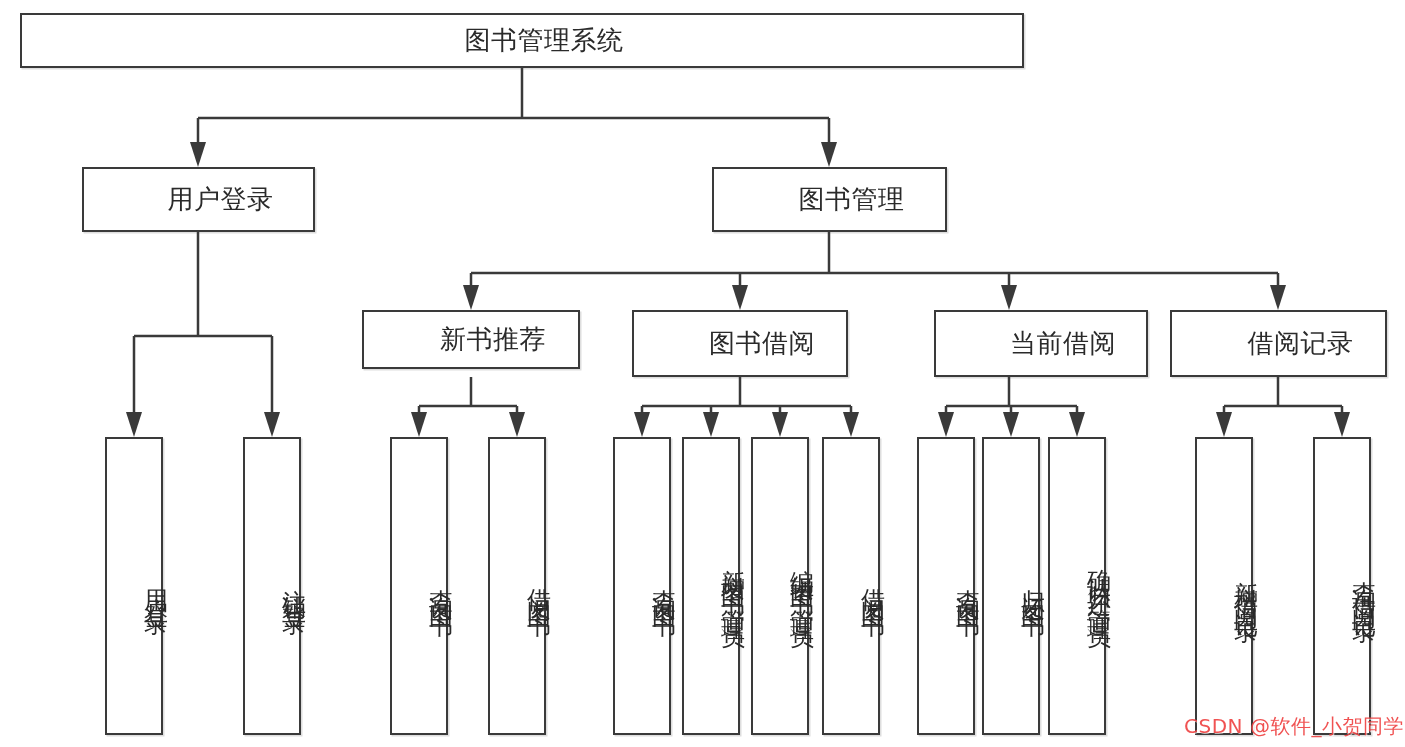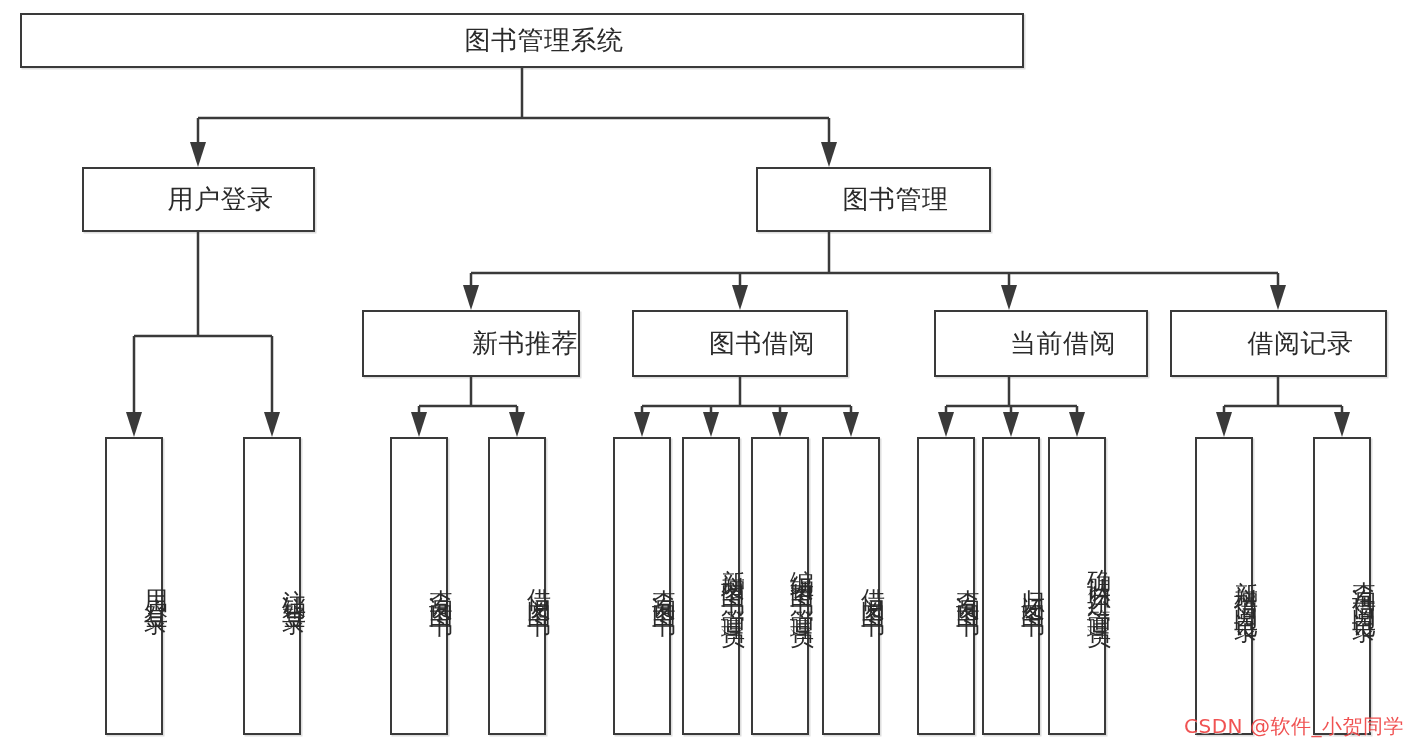--- a/index.html
+++ b/index.html
@@ -93,25 +93,25 @@
     </g>
   </svg>
 
   <div class="node h-node" style="left:20px; top:13px; width:1004px; height:55px;">
     <span>图书管理系统</span>
   </div>
 
   <div class="node h-node" style="left:82px; top:167px; width:233px; height:65px;">
     <span>用户登录</span>
   </div>
-  <div class="node h-node" style="left:712px; top:167px; width:235px; height:65px;margin-left:44px;">
+  <div class="node h-node" style="left:712px; top:167px; width:235px; height:65px;">
     <span>图书管理</span>
   </div>
 
-  <div class="node h-node" style="left:362px; top:310px; width:218px; height:67px;justify-content:flex-end;">
+  <div class="node h-node" style="left:362px; top:310px; width:218px; height:59px;">
     <span>新书推荐</span>
   </div>
   <div class="node h-node" style="left:632px; top:310px; width:216px; height:67px;text-align:center;">
     <span>图书借阅</span>
   </div>
   <div class="node h-node" style="left:902px; top:310px; width:214px; height:67px;margin-left:32px;">
     <span>当前借阅</span>
   </div>
   <div class="node h-node" style="left:1170px; top:310px; width:217px; height:67px;">
     <span>借阅记录</span>

